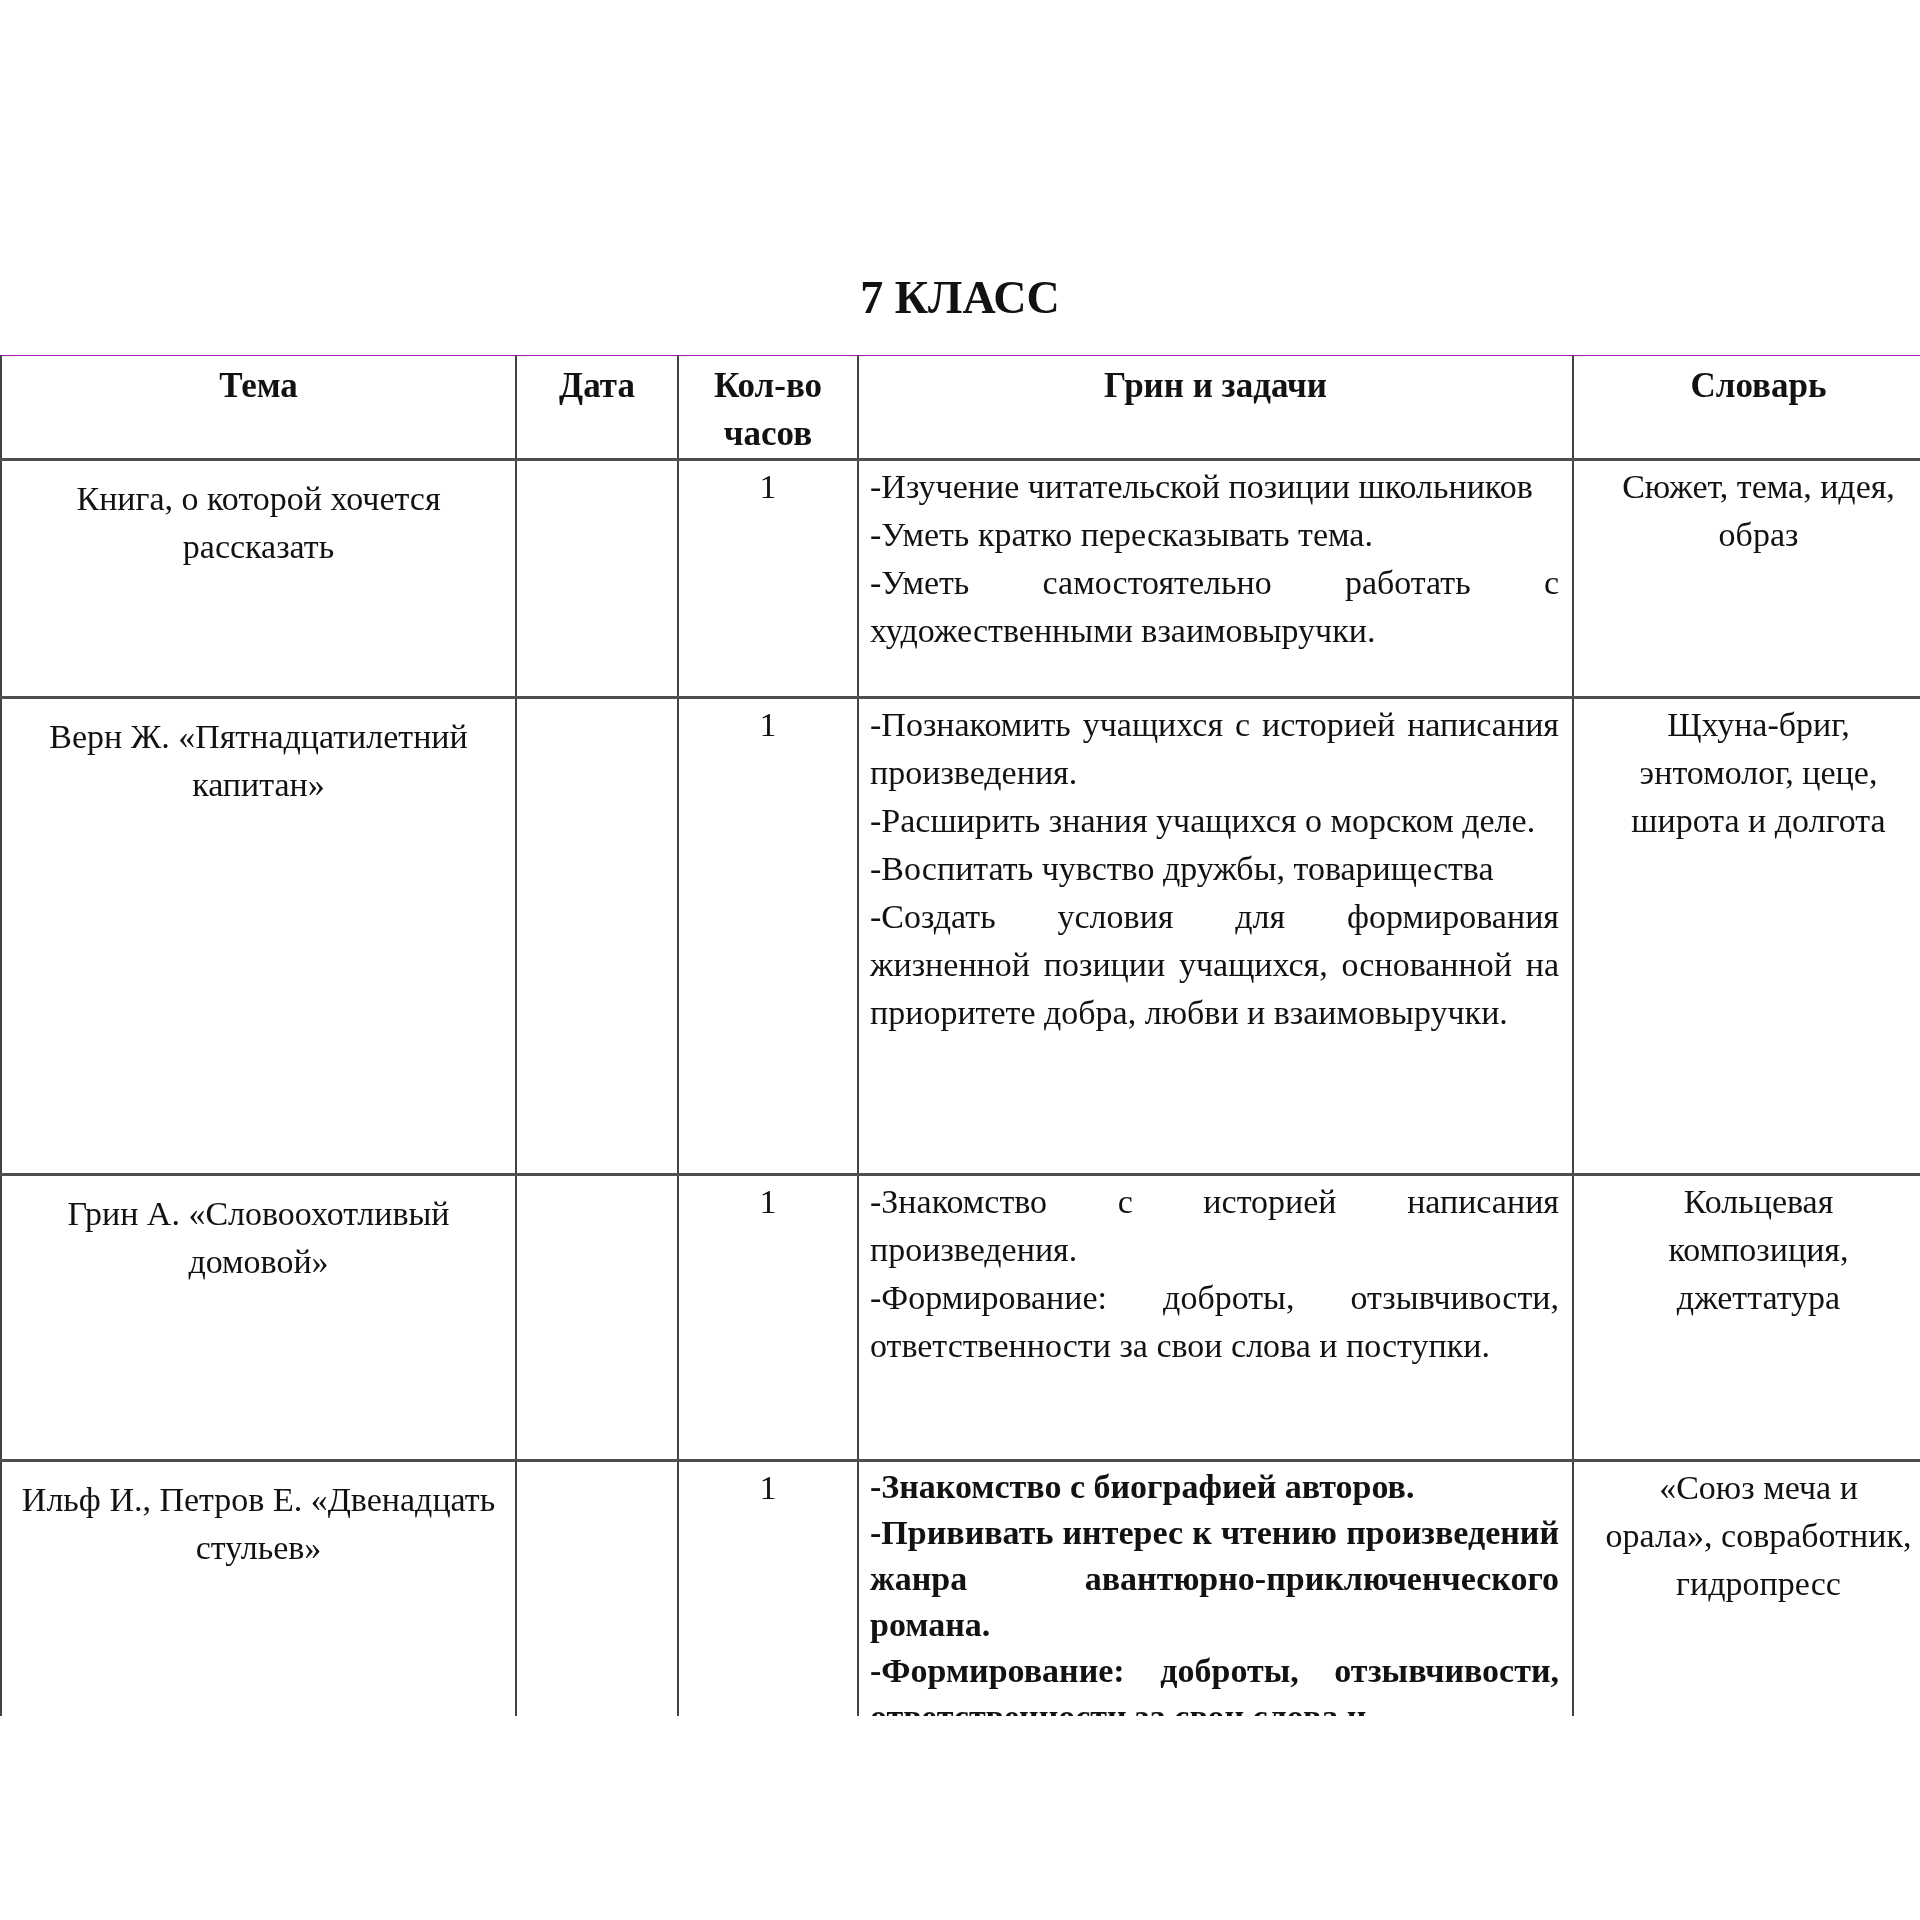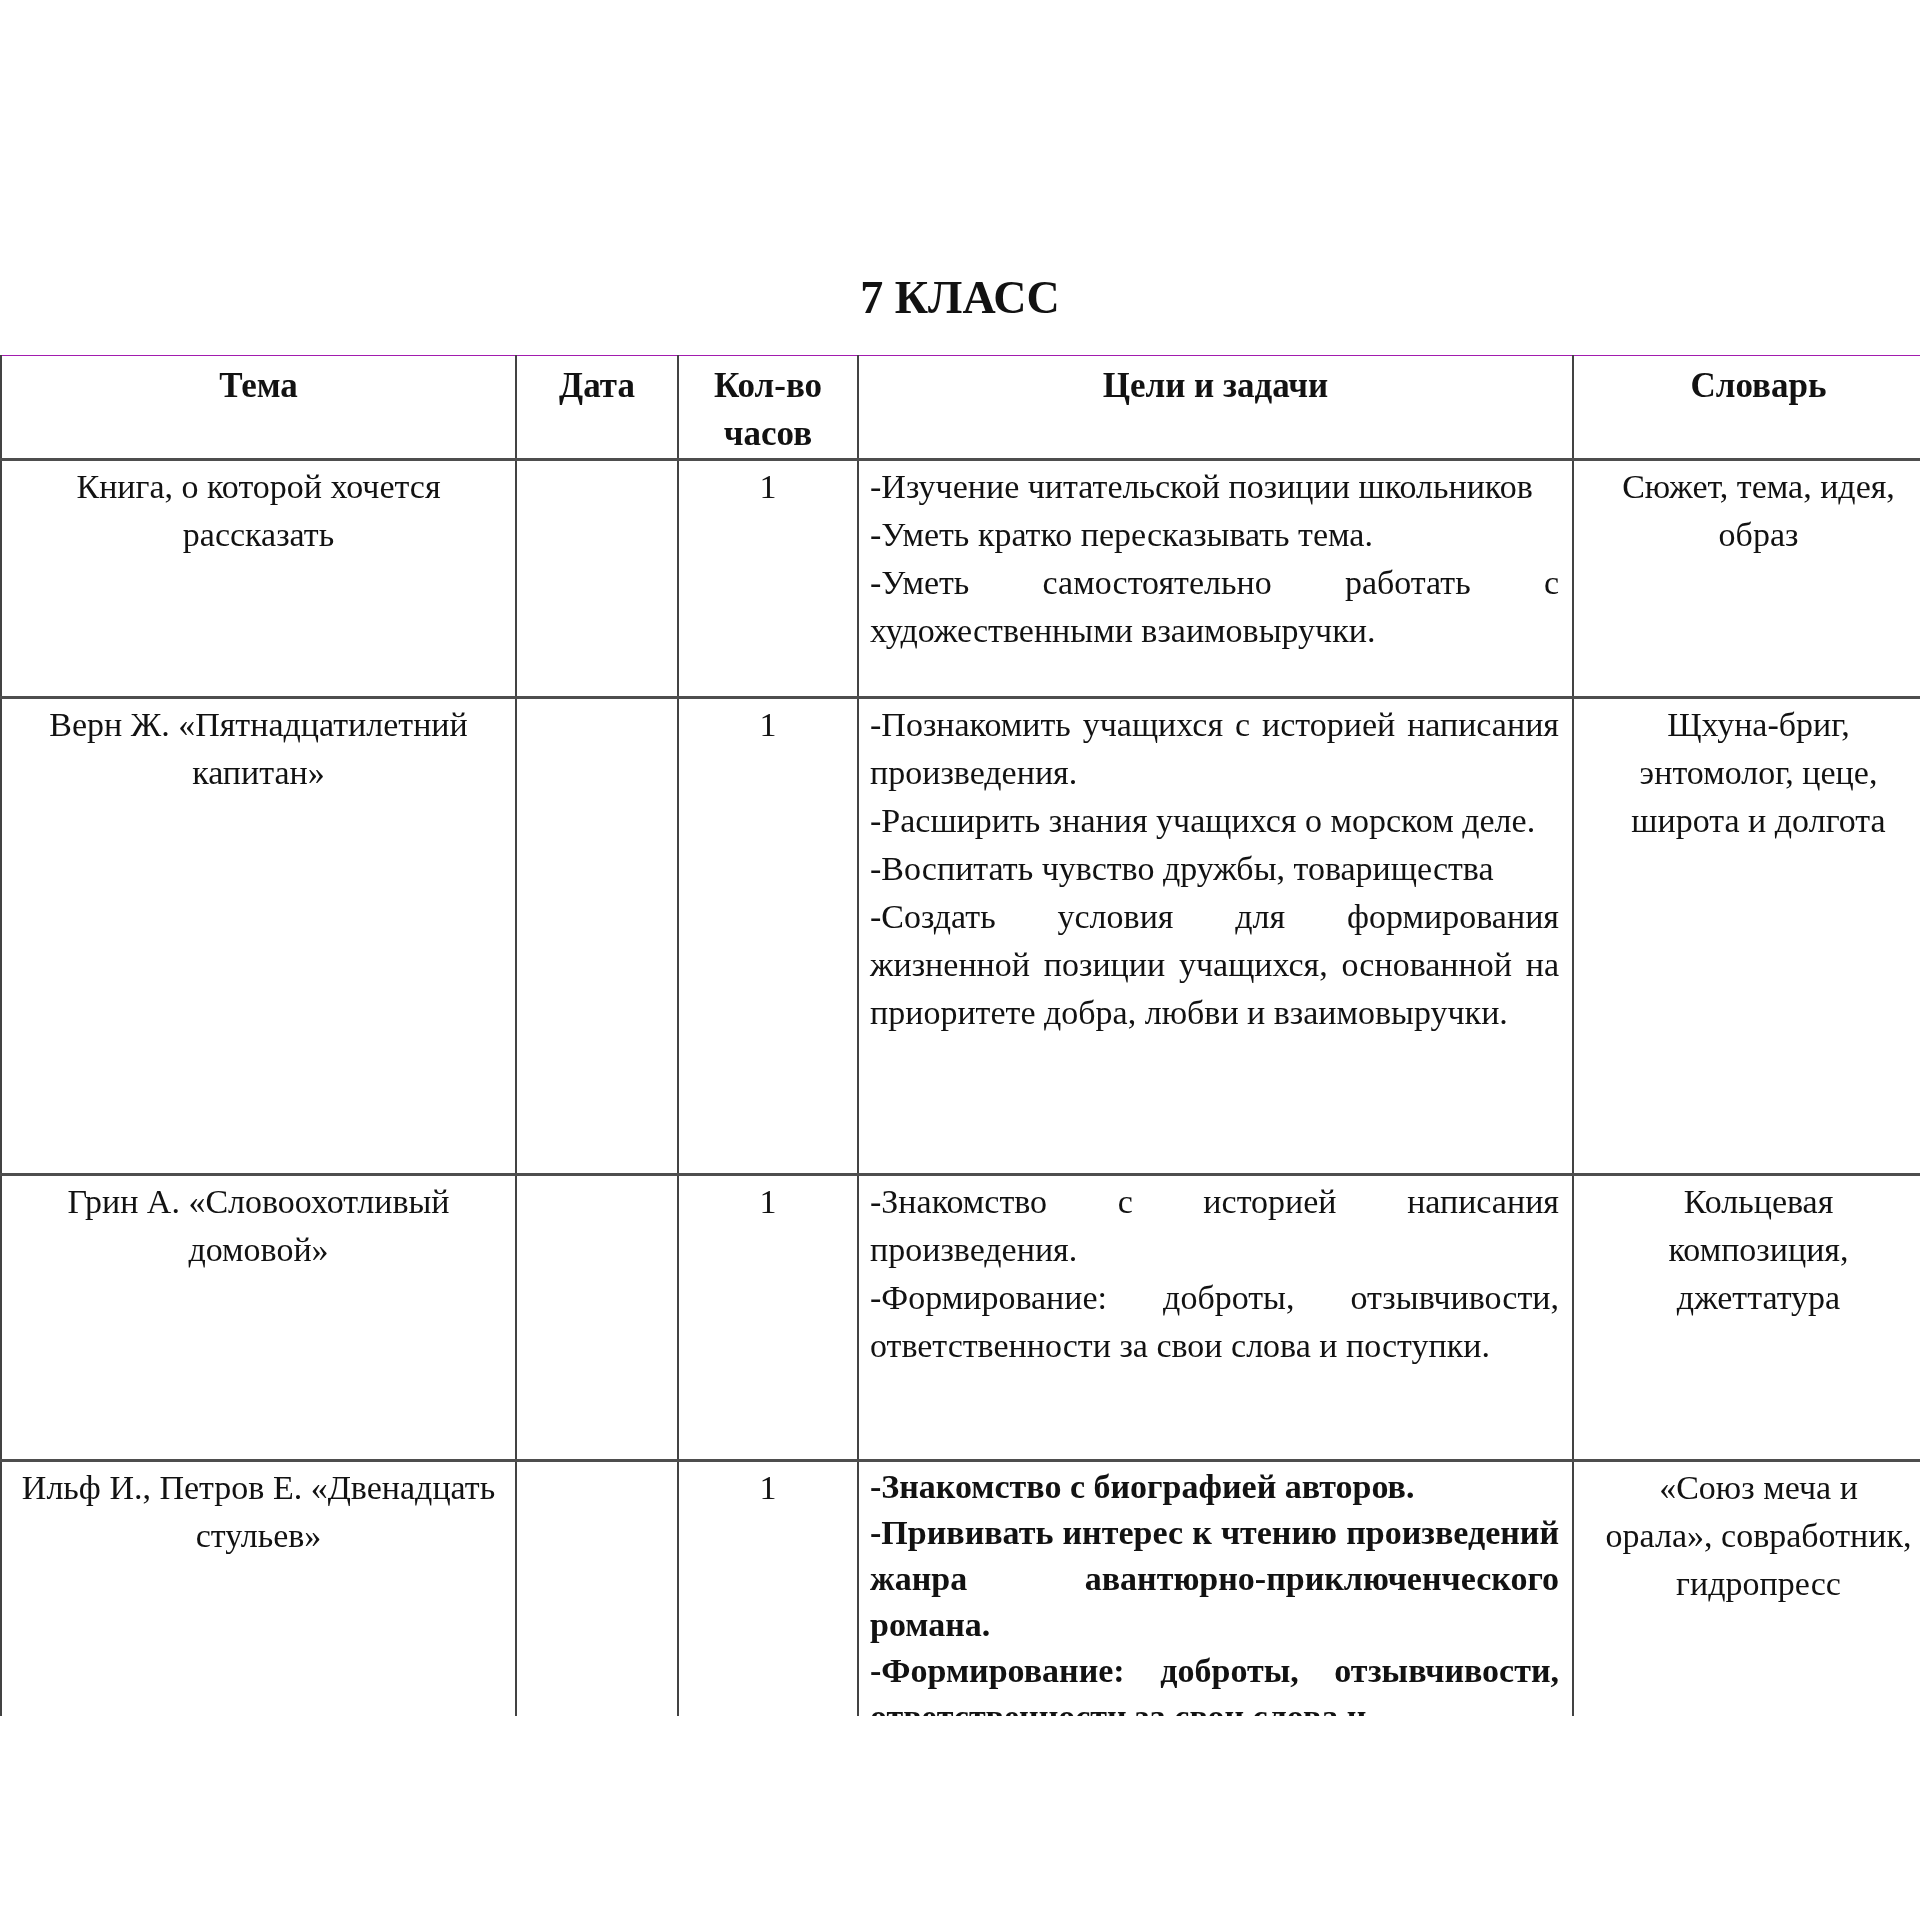--- a/index.html
+++ b/index.html
@@ -52,21 +52,21 @@
     line-height: 48px;
     padding: 6px 6px 0 6px;
   }
   tbody tr:last-child td { border-bottom: 5px solid #4d7c0f; }
 
   td {
     font-size: 34px;
     line-height: 48px;
     padding: 2px 8px 0 8px;
   }
-  td.theme { text-align: center; padding: 2px 14px 0 14px; margin-top: 21px; }
+  td.theme { text-align: center; padding: 14px 14px 0 14px; margin-top: 21px; }
   td.hours { text-align: center; }
   td.goals { text-align: justify; padding: 2px 13px 0 11px; }
   td.goals p { margin: 0; }
   td.vocab { text-align: center; padding: 2px 28px 0 28px; }
 
   tr.hrow { height: 96px; }
   tr.r0 { height: 238px; }
   tr.r1 { height: 477px; }
   tr.r2 { height: 286px; }
   tr.r3 { height: 287px; }
@@ -85,21 +85,21 @@
         <col class="c-date">
         <col class="c-hours">
         <col class="c-goals">
         <col class="c-vocab">
     </colgroup>
     <thead>
       <tr class="hrow">
         <th>Тема</th>
         <th>Дата</th>
         <th>Кол-во часов</th>
-        <th>Цели и задачи</th>
+        <th>Грин и задачи</th>
         <th>Словарь</th>
       </tr>
     </thead>
     <tbody>
       <tr class="r0">
         <td class="theme">Книга, о которой хочется рассказать</td>
         <td class="date"></td>
         <td class="hours">1</td>
         <td class="goals">
           <p>-Изучение читательской позиции школьников</p>

